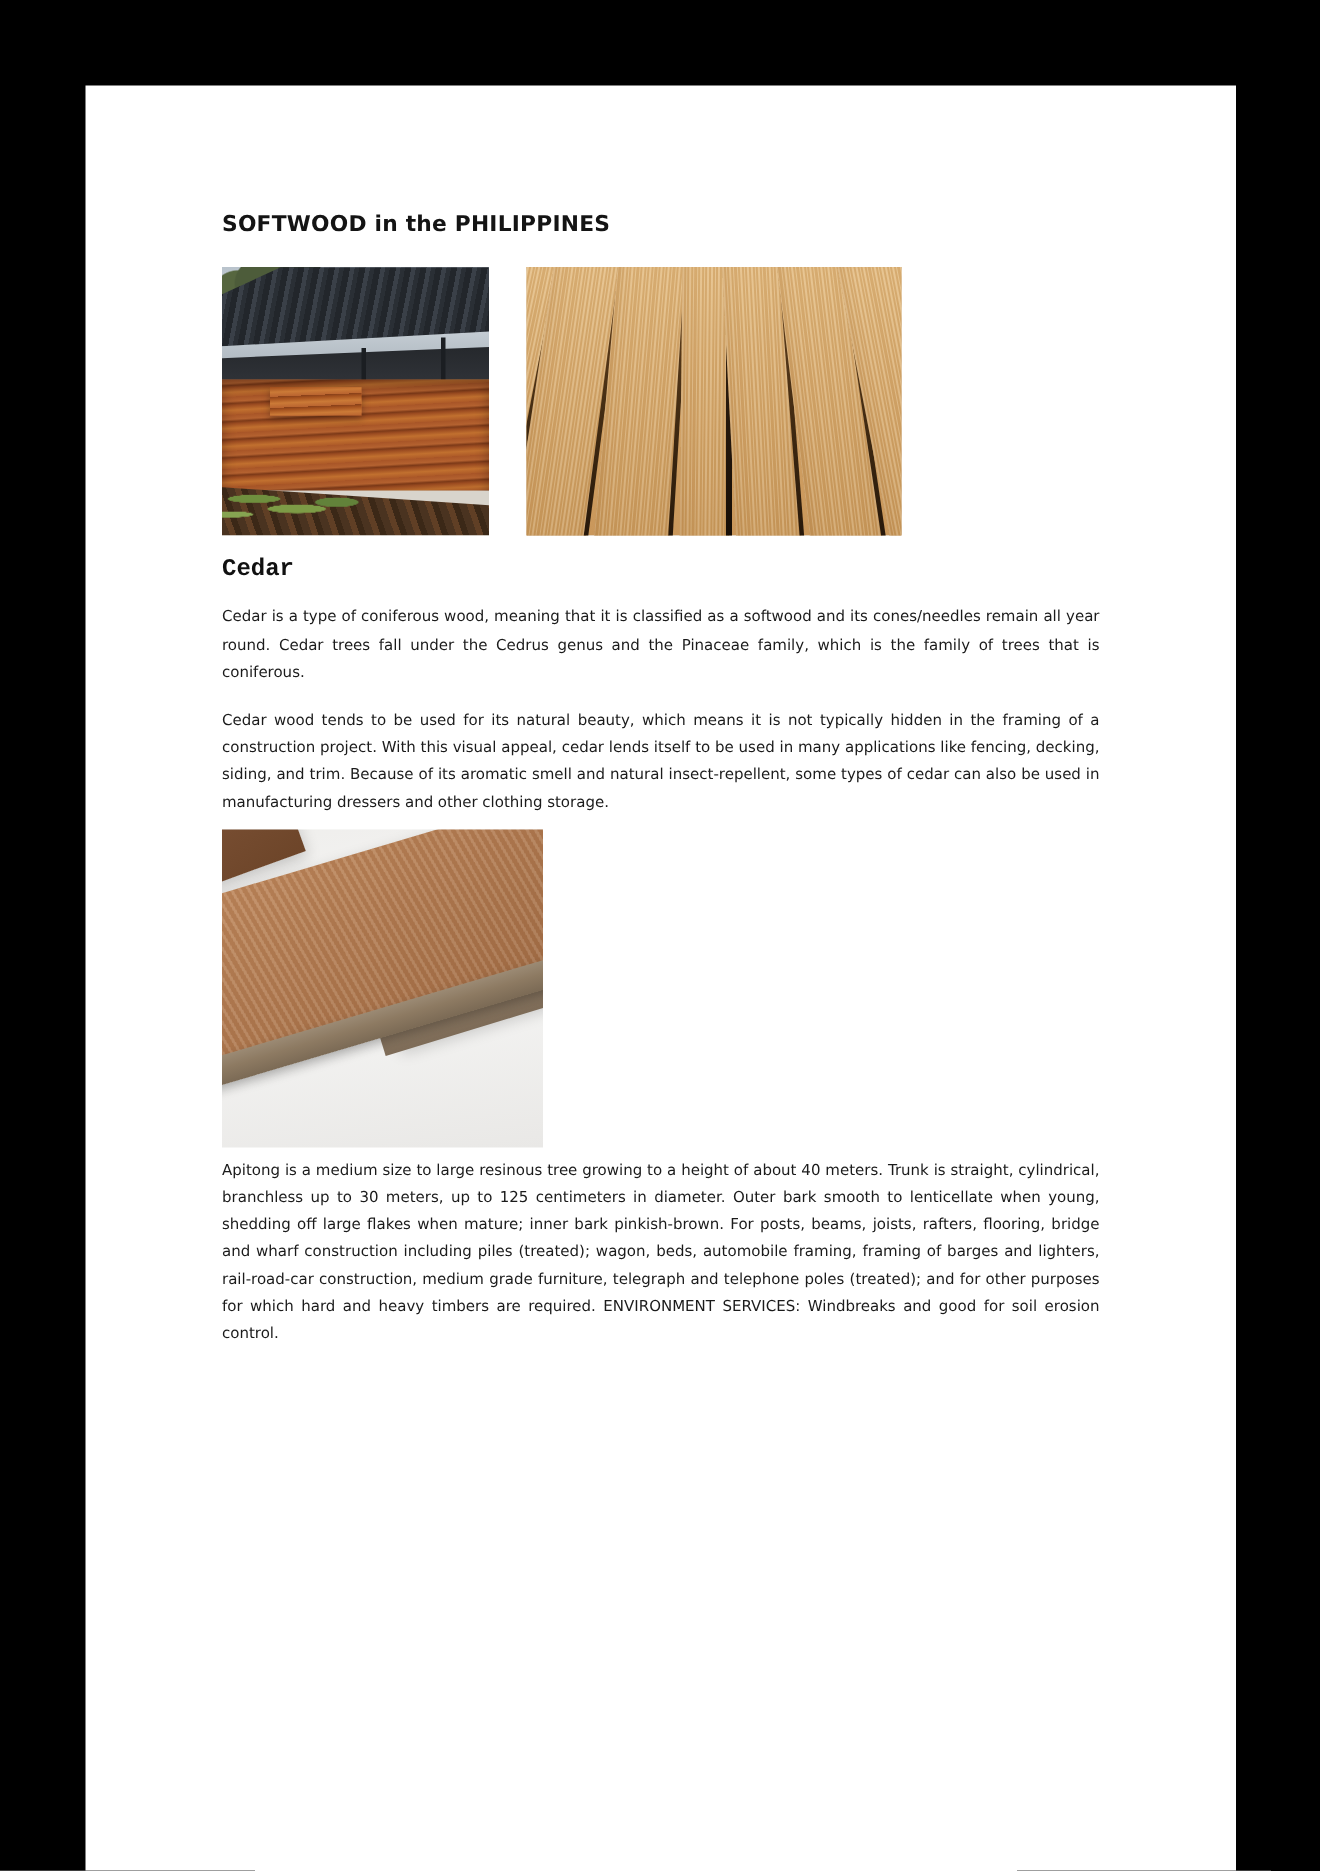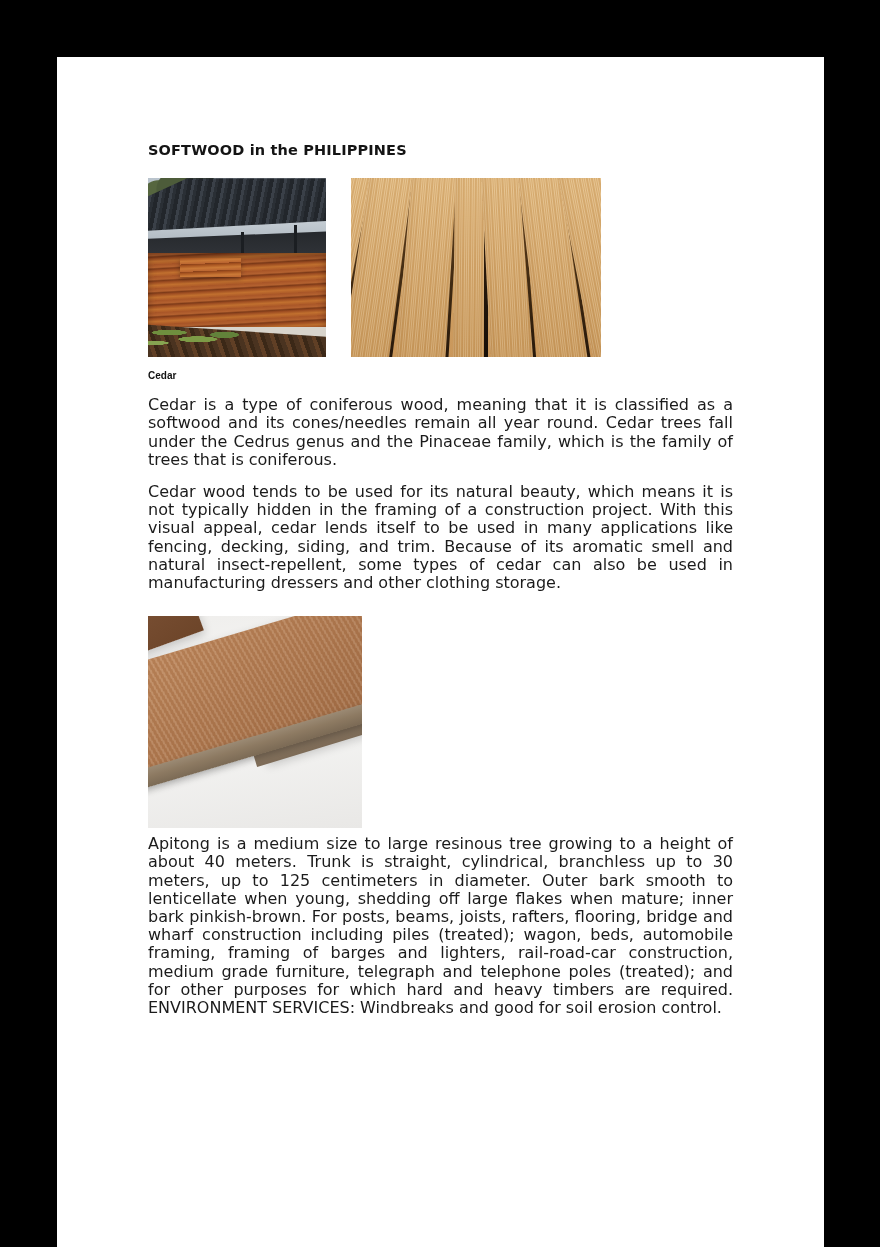--- a/index.html
+++ b/index.html
@@ -193,38 +193,38 @@
   }
   .board-sliver {
     left: -26%; top: -6%;
     width: 50%; height: 22%;
     transform: rotate(-20deg);
     background: linear-gradient(161deg, #7d5236 0%, #6d4529 100%);
   }
 
   
   .sub-head {
-    font-family: Liberation Sans, sans-serif;
-    font-size: 10px;
+    font-family: Liberation Mono, monospace;
+    font-size: 16px;
     font-weight: bold;
     color: #111111;
     margin: 0 0 14px 0;
     line-height: 1.2;
   }
   .body-par {
     font-family: "DejaVu Sans", sans-serif;
-    font-size: 16px;
+    font-size: 10px;
     color: #1b1b1b;
     text-align: justify;
     line-height: 18.2px;
     margin: 0 0 14px 0;
     word-spacing: -0.1px;
   }
   .body-par:last-child { margin-bottom: 0; }
-  .spacer-after-par { margin-bottom: 24px; }
+  .spacer-after-par { margin-bottom: 8px; }
 </style>
 </head>
 <body>
 
 <div class="page">
   <div class="page-inner">
 
     <h1 class="doc-title">SOFTWOOD in the PHILIPPINES</h1>
 
     <div class="image-row">

